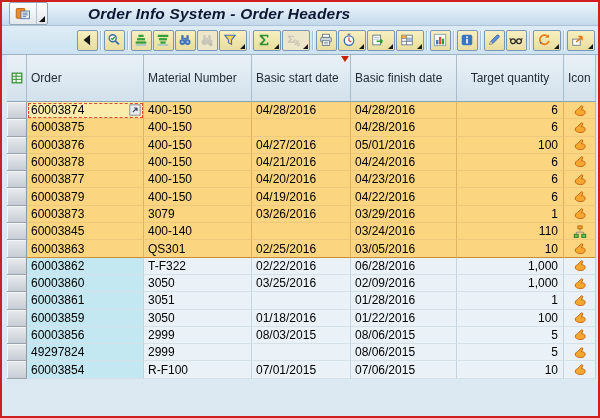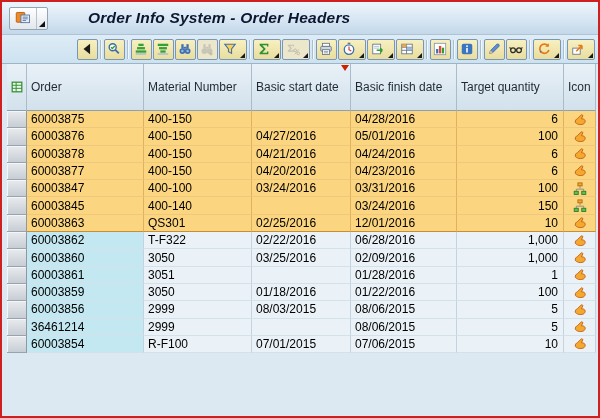--- a/index.html
+++ b/index.html
@@ -6,21 +6,21 @@
   body { margin: 0; background: #fff; font-family: "Liberation Sans", sans-serif; }
 
   .window {
     position: relative; width: 600px; height: 418px;
     border: 2px solid var(--window_border, #cf1f1f);
     background: #dce9f3; overflow: hidden;
   }
 
   
   .titlebar {
-    height: 33px; display: flex; align-items: center;
+    height: 24px; display: flex; align-items: center;
     background: linear-gradient(180deg, #eef5fb 0%, #d7e6f3 55%, #c3d8ea 100%);
     border-bottom: 1px solid #aec4d6; position: relative;
   }
   .menu-btn {
     margin-left: 7px; width: 39px; height: 23px; padding: 0;
     background: linear-gradient(180deg, #ffffff, #e2e7ec);
     border: 1px solid #93a4b5; border-radius: 2px;
     display: flex; align-items: stretch; cursor: default;
   }
   .menu-btn .icon { flex: 1; display: flex; align-items: center; justify-content: center; }
@@ -65,21 +65,21 @@
   .grid-wrap { padding-left: 5px; }
   table.grid { border-collapse: separate; border-spacing: 0; table-layout: fixed; width: 589px; font-size: 12px; }
   .grid th, .grid td { overflow: hidden; white-space: nowrap; vertical-align: middle; }
 
   .grid thead th {
     height: 21px; padding: 16px 4px; font-weight: normal; text-align: left; color: #1f2933;
     background: linear-gradient(180deg, #e9f1f7, var(--header_bg, #d2e1ec));
     border-right: 1px solid #a9bcca; border-bottom: 1px solid #8ba1b2;
     position: relative;
   }
-  .grid thead th.r { text-align: left; }
+  .grid thead th.r { text-align: center; }
   .grid thead th.sel-h { padding: 0; text-align: center; }
   .grid thead th.sel-h svg { width: 14px; height: 14px; vertical-align: middle; }
   .sort-marker {
     position: absolute; top: 1px; right: 1px; width: 0; height: 0;
     border-left: 4px solid transparent; border-right: 4px solid transparent;
     border-top: 6px solid #cc2200;
   }
 
   .grid tbody td {
     height: 17.3px; padding: 0 4px; color: #000;
@@ -346,20 +346,36 @@
             <span class="sort-marker"></span>
           </th>
           <th>Basic finish date</th>
           <th class="r">Target quantity</th>
           <th>Icon</th>
         </tr>
       </thead>
       <tbody>
           <tr class="sel">
             <td class="selcol"></td>
+            <td class="keycell focus-cell">60003874<span class="focus-btn">
+                <svg viewBox="0 0 12 12">
+                  <rect x=".8" y=".8" width="10.4" height="10.4" fill="#e8ecef" stroke="#8d959d"></rect>
+                  <path d="M3.8 8.2 8 4M8 4H5.1M8 4v2.9" stroke="#3b4a66" stroke-width="1.2" fill="none"></path>
+                </svg>
+              </span></td>
+            <td>400-150</td>
+            <td>04/28/2016</td>
+            <td>04/28/2016</td>
+            <td class="r">6</td>
+            <td class="c"><span><svg viewBox="0 0 16 16">
+                  <path d="M2.6 10.4c-.2-1.9.9-3.4 2.4-3.9l4.4-4.2c.8-.7 2.1.1 1.7 1.1l-1.4 3.2c2 0 3.6.6 4.1 2 .5 1.5-.4 3.2-1.9 3.9-2 .9-5.3 1-7.1-.1-1-.7-2.1-1-2.2-2z" fill="#f5a82e" stroke="#c05a10" stroke-width="1"></path>
+                </svg></span></td>
+          </tr>
+          <tr class="sel">
+            <td class="selcol"></td>
             <td class="keycell">60003875</td>
             <td>400-150</td>
             <td></td>
             <td>04/28/2016</td>
             <td class="r">6</td>
             <td class="c"><span><svg viewBox="0 0 16 16">
                   <path d="M2.6 10.4c-.2-1.9.9-3.4 2.4-3.9l4.4-4.2c.8-.7 2.1.1 1.7 1.1l-1.4 3.2c2 0 3.6.6 4.1 2 .5 1.5-.4 3.2-1.9 3.9-2 .9-5.3 1-7.1-.1-1-.7-2.1-1-2.2-2z" fill="#f5a82e" stroke="#c05a10" stroke-width="1"></path>
                 </svg></span></td>
           </tr>
           <tr class="sel">
@@ -390,52 +406,60 @@
             <td>400-150</td>
             <td>04/20/2016</td>
             <td>04/23/2016</td>
             <td class="r">6</td>
             <td class="c"><span><svg viewBox="0 0 16 16">
                   <path d="M2.6 10.4c-.2-1.9.9-3.4 2.4-3.9l4.4-4.2c.8-.7 2.1.1 1.7 1.1l-1.4 3.2c2 0 3.6.6 4.1 2 .5 1.5-.4 3.2-1.9 3.9-2 .9-5.3 1-7.1-.1-1-.7-2.1-1-2.2-2z" fill="#f5a82e" stroke="#c05a10" stroke-width="1"></path>
                 </svg></span></td>
           </tr>
           <tr class="sel">
             <td class="selcol"></td>
-            <td class="keycell">60003847</td>
-            <td>400-100</td>
+            <td class="keycell">60003879</td>
+            <td>400-150</td>
+            <td>04/19/2016</td>
+            <td>04/22/2016</td>
+            <td class="r">6</td>
+            <td class="c"><span><svg viewBox="0 0 16 16">
+                  <path d="M2.6 10.4c-.2-1.9.9-3.4 2.4-3.9l4.4-4.2c.8-.7 2.1.1 1.7 1.1l-1.4 3.2c2 0 3.6.6 4.1 2 .5 1.5-.4 3.2-1.9 3.9-2 .9-5.3 1-7.1-.1-1-.7-2.1-1-2.2-2z" fill="#f5a82e" stroke="#c05a10" stroke-width="1"></path>
+                </svg></span></td>
+          </tr>
+          <tr class="sel">
+            <td class="selcol"></td>
+            <td class="keycell">60003873</td>
+            <td>3079</td>
+            <td>03/26/2016</td>
+            <td>03/29/2016</td>
+            <td class="r">1</td>
+            <td class="c"><span><svg viewBox="0 0 16 16">
+                  <path d="M2.6 10.4c-.2-1.9.9-3.4 2.4-3.9l4.4-4.2c.8-.7 2.1.1 1.7 1.1l-1.4 3.2c2 0 3.6.6 4.1 2 .5 1.5-.4 3.2-1.9 3.9-2 .9-5.3 1-7.1-.1-1-.7-2.1-1-2.2-2z" fill="#f5a82e" stroke="#c05a10" stroke-width="1"></path>
+                </svg></span></td>
+          </tr>
+          <tr class="sel">
+            <td class="selcol"></td>
+            <td class="keycell">60003845</td>
+            <td>400-140</td>
+            <td></td>
             <td>03/24/2016</td>
-            <td>03/31/2016</td>
-            <td class="r">100</td>
+            <td class="r">110</td>
             <td class="c"><span><svg viewBox="0 0 16 16">
                   <path d="M8 4.4v3M3.8 10.6V8.2h8.4v2.4" stroke="#888888" fill="none" stroke-width="1"></path>
                   <rect x="5.6" y="1" width="4.8" height="3.4" fill="#f2a33a" stroke="#b36b00"></rect>
                   <rect x="1.4" y="10.6" width="4.6" height="3.6" fill="#63bf4e" stroke="#2a7a2a"></rect>
                   <rect x="10" y="10.6" width="4.6" height="3.6" fill="#63bf4e" stroke="#2a7a2a"></rect>
                 </svg></span></td>
           </tr>
-          <tr class="sel">
-            <td class="selcol"></td>
-            <td class="keycell">60003845</td>
-            <td>400-140</td>
-            <td></td>
-            <td>03/24/2016</td>
-            <td class="r">150</td>
-            <td class="c"><span><svg viewBox="0 0 16 16">
-                  <path d="M8 4.4v3M3.8 10.6V8.2h8.4v2.4" stroke="#888888" fill="none" stroke-width="1"></path>
-                  <rect x="5.6" y="1" width="4.8" height="3.4" fill="#f2a33a" stroke="#b36b00"></rect>
-                  <rect x="1.4" y="10.6" width="4.6" height="3.6" fill="#63bf4e" stroke="#2a7a2a"></rect>
-                  <rect x="10" y="10.6" width="4.6" height="3.6" fill="#63bf4e" stroke="#2a7a2a"></rect>
-                </svg></span></td>
-          </tr>
           <tr class="sel last-sel">
             <td class="selcol"></td>
             <td class="keycell">60003863</td>
             <td>QS301</td>
             <td>02/25/2016</td>
-            <td>12/01/2016</td>
+            <td>03/05/2016</td>
             <td class="r">10</td>
             <td class="c"><span><svg viewBox="0 0 16 16">
                   <path d="M2.6 10.4c-.2-1.9.9-3.4 2.4-3.9l4.4-4.2c.8-.7 2.1.1 1.7 1.1l-1.4 3.2c2 0 3.6.6 4.1 2 .5 1.5-.4 3.2-1.9 3.9-2 .9-5.3 1-7.1-.1-1-.7-2.1-1-2.2-2z" fill="#f5a82e" stroke="#c05a10" stroke-width="1"></path>
                 </svg></span></td>
           </tr>
           <tr class="unsel">
             <td class="selcol"></td>
             <td class="keycell">60003862</td>
             <td>T-F322</td>
             <td>02/22/2016</td>
@@ -484,21 +508,21 @@
             <td>2999</td>
             <td>08/03/2015</td>
             <td>08/06/2015</td>
             <td class="r">5</td>
             <td class="c"><span><svg viewBox="0 0 16 16">
                   <path d="M2.6 10.4c-.2-1.9.9-3.4 2.4-3.9l4.4-4.2c.8-.7 2.1.1 1.7 1.1l-1.4 3.2c2 0 3.6.6 4.1 2 .5 1.5-.4 3.2-1.9 3.9-2 .9-5.3 1-7.1-.1-1-.7-2.1-1-2.2-2z" fill="#f5a82e" stroke="#c05a10" stroke-width="1"></path>
                 </svg></span></td>
           </tr>
           <tr class="unsel">
             <td class="selcol"></td>
-            <td class="keycell">36461214</td>
+            <td class="keycell">49297824</td>
             <td>2999</td>
             <td></td>
             <td>08/06/2015</td>
             <td class="r">5</td>
             <td class="c"><span><svg viewBox="0 0 16 16">
                   <path d="M2.6 10.4c-.2-1.9.9-3.4 2.4-3.9l4.4-4.2c.8-.7 2.1.1 1.7 1.1l-1.4 3.2c2 0 3.6.6 4.1 2 .5 1.5-.4 3.2-1.9 3.9-2 .9-5.3 1-7.1-.1-1-.7-2.1-1-2.2-2z" fill="#f5a82e" stroke="#c05a10" stroke-width="1"></path>
                 </svg></span></td>
           </tr>
           <tr class="unsel">
             <td class="selcol"></td>

